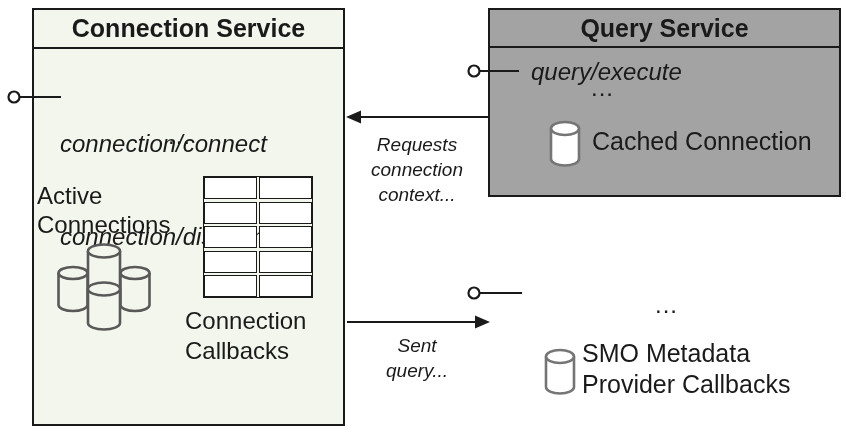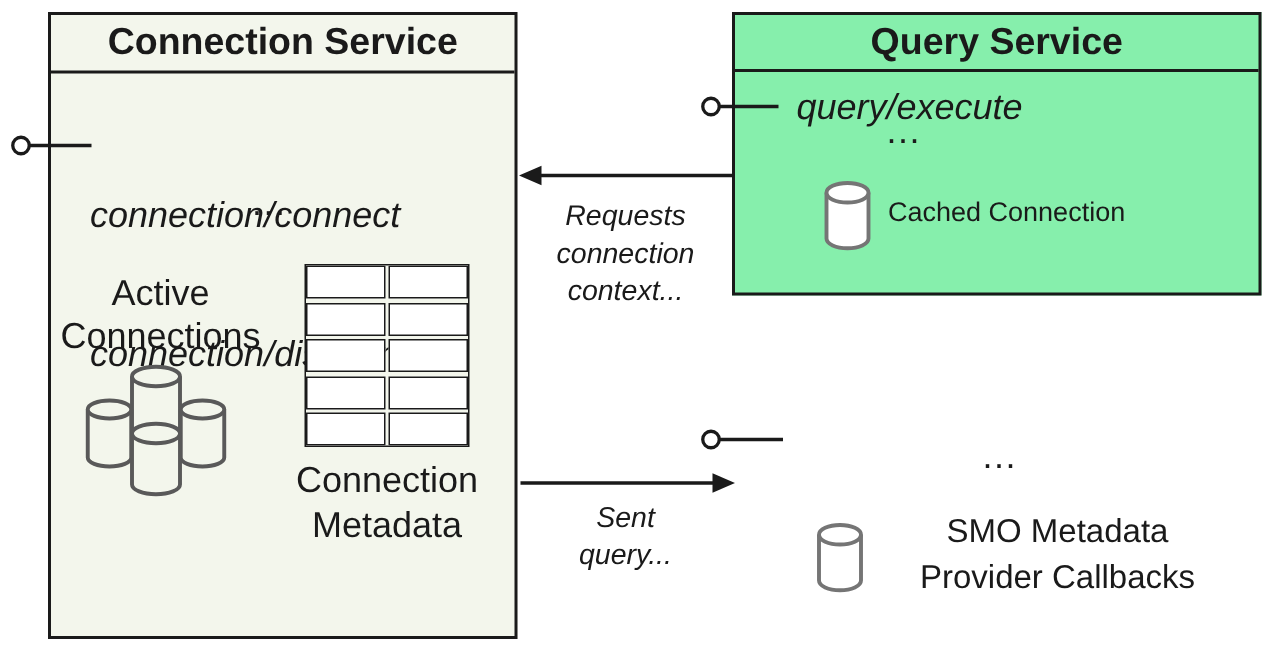--- a/index.html
+++ b/index.html
@@ -2,30 +2,30 @@
 <html><head>
 <meta charset="utf-8">
 <style>
   html,body{margin:0;padding:0;background:#ffffff;}
   .canvas{
     position:relative;width:846px;height:434px;background:#ffffff;
     font-family:"Liberation Sans", sans-serif;color:#1a1a1a;overflow:hidden;
   }
   .svcbox{position:absolute;border:2px solid #1a1a1a;box-sizing:border-box;}
   .svcbox.green{background:#f3f6ec;}
-  .svcbox.white{background:#86efac;}
+  .svcbox.white{background:#a3a3a3;}
   .svc-title{
     width:100%;box-sizing:border-box;border-bottom:2px solid #1a1a1a;
     font-weight:bold;font-size:25px;text-align:center;
   }
   .abs{position:absolute;}
   .method{font-size:24px;line-height:31px;white-space:pre;font-style:italic;}
   .dots{font-size:24px;line-height:24px;letter-spacing:1px;}
   .ital{font-style:italic;font-size:19px;line-height:25px;text-align:center;}
-  .centered-lines{text-align:center;font-size:24px;}
+  .centered-lines{font-size:24px;}
   .cb-table{
     display:grid;grid-template-columns:1fr 1fr;grid-template-rows:repeat(5,1fr);
     gap:2.5px;border:1.5px solid #1a1a1a;box-sizing:border-box;
   }
   .cb-cell{border:1.5px solid #1a1a1a;background:#ffffff;}
   svg{display:block;}
   .overlay{position:absolute;left:0;top:0;pointer-events:none;}
 </style>
 </head>
 <body>
@@ -72,48 +72,48 @@
     <div class="cb-cell"></div>
     <div class="cb-cell"></div>
     <div class="cb-cell"></div>
     <div class="cb-cell"></div>
     <div class="cb-cell"></div>
     <div class="cb-cell"></div>
   </div>
 
   <div class="abs centered-lines" style="left:185px;top:306px;width:146px;line-height:30px;">
     <div>Connection</div>
-    <div>Metadata</div>
+    <div>Callbacks</div>
   </div>
 
   <div class="svcbox white" style="left:488px;top:8px;width:353px;height:189px;">
     <div class="svc-title" style="height:38px;line-height:36px;">Query Service</div>
   </div>
 
   <div class="abs method" style="left:531px;top:59px;line-height:26px;">query/execute</div>
   <div class="abs dots" style="left:591px;top:76px;">...</div>
 
   <svg class="abs" style="left:549px;top:120px;" width="32" height="48" viewBox="0 0 32 48">
     <g fill="#ffffff" stroke="#757575" stroke-width="2.6">
       <path d="M2,8.5 L2,39 A14,6.5 0 0 0 30,39 L30,8.5"></path>
       <ellipse cx="16" cy="8.5" rx="14" ry="6.5"></ellipse>
     </g>
   </svg>
-  <div class="abs" style="left:592px;top:126px;font-size:18px;line-height:31px;">Cached Connection</div>
+  <div class="abs" style="left:592px;top:126px;font-size:25px;line-height:31px;">Cached Connection</div>
 
 
   <div class="abs dots" style="left:655px;top:293px;">...</div>
 
   <svg class="abs" style="left:544px;top:348px;" width="32" height="48" viewBox="0 0 32 48">
     <g fill="#ffffff" stroke="#757575" stroke-width="2.6">
       <path d="M2,8.5 L2,39 A14,6.5 0 0 0 30,39 L30,8.5"></path>
       <ellipse cx="16" cy="8.5" rx="14" ry="6.5"></ellipse>
     </g>
   </svg>
-  <div class="abs centered-lines" style="left:582px;top:338px;width:246px;font-size:22px;line-height:31px;">
+  <div class="abs centered-lines" style="left:582px;top:338px;width:246px;font-size:25px;line-height:31px;">
     <div>SMO Metadata</div>
     <div>Provider Callbacks</div>
   </div>
 
   <svg class="overlay" width="846" height="436" viewBox="0 0 846 436">
 
     <g stroke="#1a1a1a" stroke-width="2.2" fill="#ffffff">
       <line x1="20" y1="97" x2="61" y2="97"></line>
       <circle cx="14" cy="97" r="5.5"></circle>
     </g>

